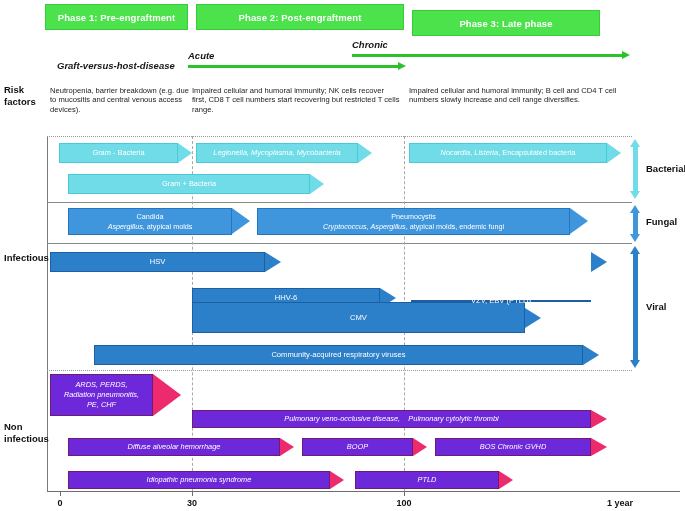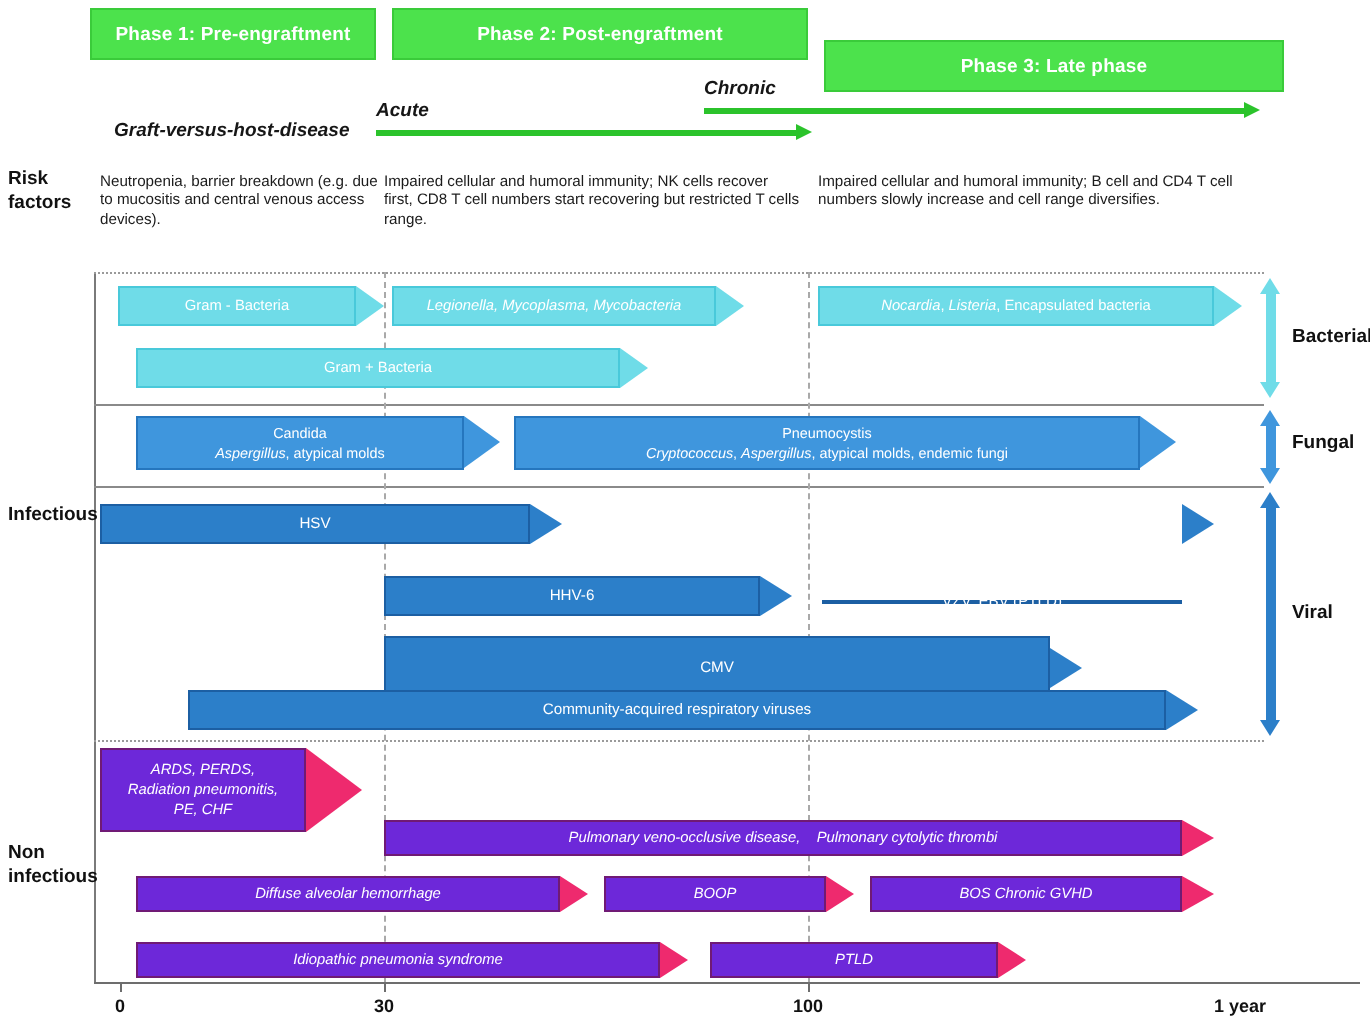--- a/index.html
+++ b/index.html
@@ -104,21 +104,21 @@
 <body>
 
 <div id="stage">
 
   <div class="phase-box" style="left:45px;top:4px;width:143px;">
       <span>Phase 1: Pre-engraftment</span>
     </div>
   <div class="phase-box" style="left:196px;top:4px;width:208px;">
       <span>Phase 2: Post-engraftment</span>
     </div>
-  <div class="phase-box" style="left:412px;top:20px;width:230px;">
+  <div class="phase-box" style="left:412px;top:10px;width:188px;">
       <span>Phase 3: Late phase</span>
     </div>
 
   <div class="gvhd-label" style="left:57px;top:60px;">Graft-versus-host-disease</div>
   <div class="gvhd-label" style="left:188px;top:50px;">Acute</div>
   <div class="gvhd-label" style="left:352px;top:39px;">Chronic</div>
 
   <div class="gvhd-arrow" style="left:188px;top:62px;width:218px;">
     <div class="shaft" style="width:210px;"></div>
     <div class="head" style="left:210px;"></div>
@@ -206,21 +206,21 @@
     <div class="tip" style="right:0;border-top:10px solid transparent;border-bottom:10px solid transparent;border-left:16px solid #2C7FC9;margin-top:-10px;"></div>
   </div>
 
   <div class="bar c-blue" style="left:192px;top:288px;width:204px;height:20px;">
     <div class="body" style="right:16px;font-size:7.6px;">
       <span class="txt">HHV-6</span>
     </div>
     <div class="tip" style="right:0;border-top:10px solid transparent;border-bottom:10px solid transparent;border-left:16px solid #2C7FC9;margin-top:-10px;"></div>
   </div>
 
-  <div class="bar c-blue" style="left:192px;top:318px;width:349px;height:31px;">
+  <div class="bar c-blue" style="left:192px;top:302px;width:349px;height:31px;">
     <div class="body" style="right:16px;font-size:7.6px;">
       <span class="txt">CMV</span>
     </div>
     <div class="tip" style="right:0;border-top:10px solid transparent;border-bottom:10px solid transparent;border-left:16px solid #2C7FC9;margin-top:-10px;"></div>
   </div>
 
   <div class="bar c-blue" style="left:68px;top:345px;width:531px;height:20px;">
     <div class="body" style="right:16px;font-size:7.6px;margin-left:26px;">
       <span class="txt">Community-acquired respiratory viruses</span>
     </div>

